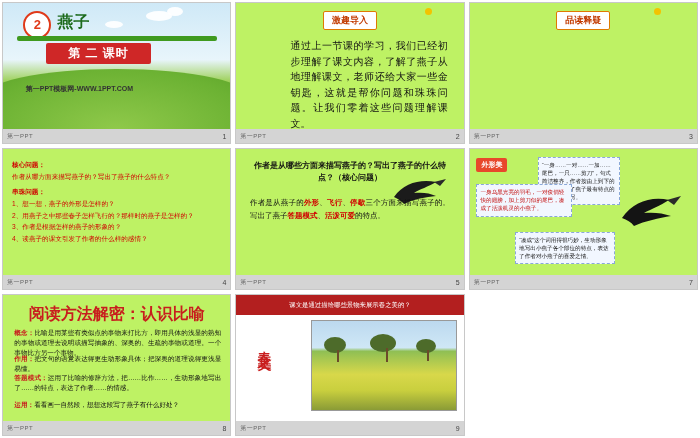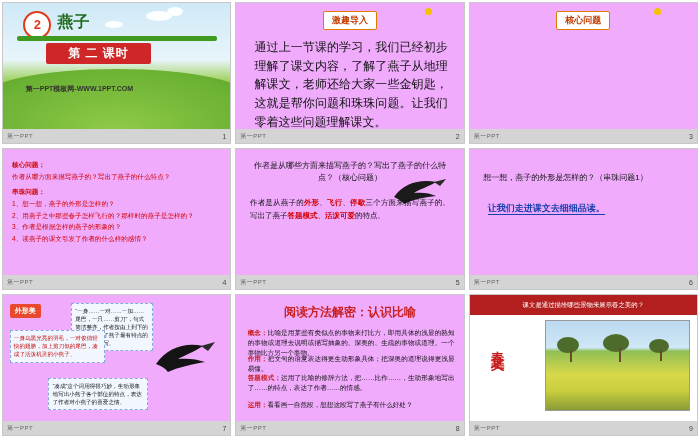--- a/index.html
+++ b/index.html
@@ -16,21 +16,21 @@
   .slide{
     position:relative;
     background:#ffffff;
     border:1px solid #c8c8c8;
     box-sizing:border-box;
     overflow:hidden;
   }
   .canvas{
     position:absolute;left:0;top:0;right:0;bottom:14px;
     overflow:hidden;
-    background:#f0abfc;
+    background:#bef264;
   }
   .footer{
     position:absolute;left:0;right:0;bottom:0;height:14px;
     background:#d4d4d4;
     font-size:7px;color:#555;
     display:flex;align-items:center;justify-content:space-between;
     padding:0 4px;box-sizing:border-box;
   }
   .footer .pg{font-size:7px;color:#444;}
   .footer .brand{font-size:6px;color:#666;letter-spacing:0.5px;}
@@ -50,56 +50,56 @@
     font-size:12px;font-weight:bold;padding:2px 22px;border-radius:2px;letter-spacing:1px;}
   .s1 .site{position:absolute;left:10%;top:64%;font-size:7px;color:#333;font-weight:bold;}
 
   
   .hdrbox{
     display:inline-block;border:1.5px solid #e07a00;color:#c23b00;
     font-size:9px;font-weight:bold;padding:2px 8px;background:#fff;border-radius:2px;
   }
   .hdrwrap{position:absolute;left:50%;transform:translateX(-50%);top:6px;text-align:center;}
   .dot{position:absolute;width:7px;height:7px;border-radius:50%;background:#f3c300;}
-  .body-cn{font-size:12px;color:#111;line-height:1.55;text-align:justify;}
+  .body-cn{font-size:10px;color:#111;line-height:1.55;text-align:justify;margin-left:36px;}
   .red{color:#d00000;}
   .bold{font-weight:bold;}
 
   
   .s2 .para{position:absolute;left:8%;right:7%;top:28%;}
 
   
   .s3 .line{position:absolute;left:7%;right:7%;top:34%;font-size:9px;color:#111;}
   .s4 .q{position:absolute;left:4%;right:4%;}
   .s4 .qitem{font-size:6.6px;color:#d00000;line-height:1.5;margin-bottom:2px;}
   .s4 .core{top:9%;}
   .s4 .qs{top:30%;}
 
   
-  .s5 .t1{position:absolute;left:6%;right:6%;top:9%;font-size:8px;color:#111;font-weight:normal;text-align:center;line-height:1.5;}
+  .s5 .t1{position:absolute;left:6%;right:6%;top:9%;font-size:8px;color:#111;font-weight:bold;text-align:center;line-height:1.5;}
   .s5 .t2{position:absolute;left:6%;right:6%;top:38%;font-size:7.5px;color:#111;line-height:1.7;text-align:justify;}
   .s5 .bird{position:absolute;right:7%;top:22%;width:58px;height:30px;}
 
   
   .s6 .q{position:absolute;left:6%;right:6%;top:18%;font-size:8px;color:#111;}
   .s6 .a{position:absolute;left:8%;right:6%;top:42%;font-size:9px;color:#1b3fae;font-weight:bold;}
   .s6 .under{border-bottom:1px solid #1b3fae;padding-bottom:1px;}
 
   
   .s7 .tag{position:absolute;left:3%;top:7%;background:#e8482b;color:#fff;font-size:7px;
     font-weight:bold;padding:2px 5px;border-radius:2px;}
   .s7 .quote{position:absolute;font-size:5.6px;color:#111;line-height:1.45;
     border:1px dashed #8aa8d8;background:#f2f7ff;padding:3px;box-sizing:border-box;}
   .s7 .q1{left:3%;top:28%;width:42%;color:#c00000;}
   .s7 .q2{left:30%;top:6%;width:36%;}
   .s7 .q3{left:20%;top:66%;width:44%;}
   .s7 .birdimg{position:absolute;right:6%;top:36%;width:64px;height:34px;}
 
   
-  .s8 .title{position:absolute;left:0;right:0;top:7%;text-align:center;font-size:12px;
+  .s8 .title{position:absolute;left:0;right:0;top:7%;text-align:center;font-size:16px;
     font-weight:bold;color:#c81e1e;}
   .s8 .row{position:absolute;left:5%;right:4%;font-size:6.6px;line-height:1.5;color:#111;text-align:justify;}
   .s8 .r1{top:26%;}
   .s8 .r2{top:47%;}
   .s8 .r3{top:62%;}
   .s8 .r4{top:83%;}
   .s8 .k{color:#c81e1e;font-weight:bold;}
 
   
   .s9{background:#ffffff;}
@@ -146,21 +146,21 @@
     </div>
     <div class="footer">
       <span class="brand">第一PPT</span>
       <span class="pg">2</span>
     </div>
   </div>
 
   <div class="slide">
     <div class="canvas s3">
       <div class="hdrwrap">
-        <span class="hdrbox">核心问题</span>
+        <span class="hdrbox">品读释疑</span>
       </div>
       <div class="dot" style="right:16%;top:5px;"></div>
     </div>
     <div class="footer">
       <span class="brand">第一PPT</span>
       <span class="pg">3</span>
     </div>
   </div>
 
   <div class="slide">
@@ -193,32 +193,20 @@
       <div class="t2">
         <span>作者是从燕子的</span><span class="red bold">外形</span><span>、</span><span class="red bold">飞行</span><span>、</span><span class="red bold">停歇</span><span>三个方面来描写燕子的。写出了燕子</span><span class="red bold">答题模式</span><span>、</span><span class="red bold">活泼可爱</span><span>的特点。</span>
       </div>
     </div>
     <div class="footer">
       <span class="brand">第一PPT</span>
       <span class="pg">5</span>
     </div>
   </div>
 
-  <div class="slide">
-    <div class="canvas s6">
-      <div class="q">想一想，燕子的外形是怎样的？（串珠问题1）</div>
-      <div class="a">
-        <span class="under">让我们走进课文去细细品读。</span>
-      </div>
-    </div>
-    <div class="footer">
-      <span class="brand">第一PPT</span>
-      <span class="pg">6</span>
-    </div>
-  </div>
 
   <div class="slide">
     <div class="canvas s7">
       <div class="tag">外形美</div>
       <div class="quote q2">“一身……一对……一加……尾巴，一只……剪刀”，句式简洁整齐，作者按由上到下的顺序，抓住了燕子最有特点的部位进行描写。</div>
       <div class="quote q1">一身乌黑光亮的羽毛，一对俊俏轻快的翅膀，加上剪刀似的尾巴，凑成了活泼机灵的小燕子。</div>
       <div class="quote q3">“凑成”这个词用得很巧妙，生动形象地写出小燕子各个部位的特点，表达了作者对小燕子的喜爱之情。</div>
       <svg class="birdimg" viewBox="0 0 64 34">
         <path d="M3 24 C14 8, 32 2, 50 6 C41 12, 32 15, 25 19 C34 18, 44 19, 52 22 C40 24, 26 27, 15 32 C12 28, 8 26, 3 24 Z" fill="#141414"></path>
         <path d="M48 6 L62 2 L55 11 Z" fill="#2a2a2a"></path>

